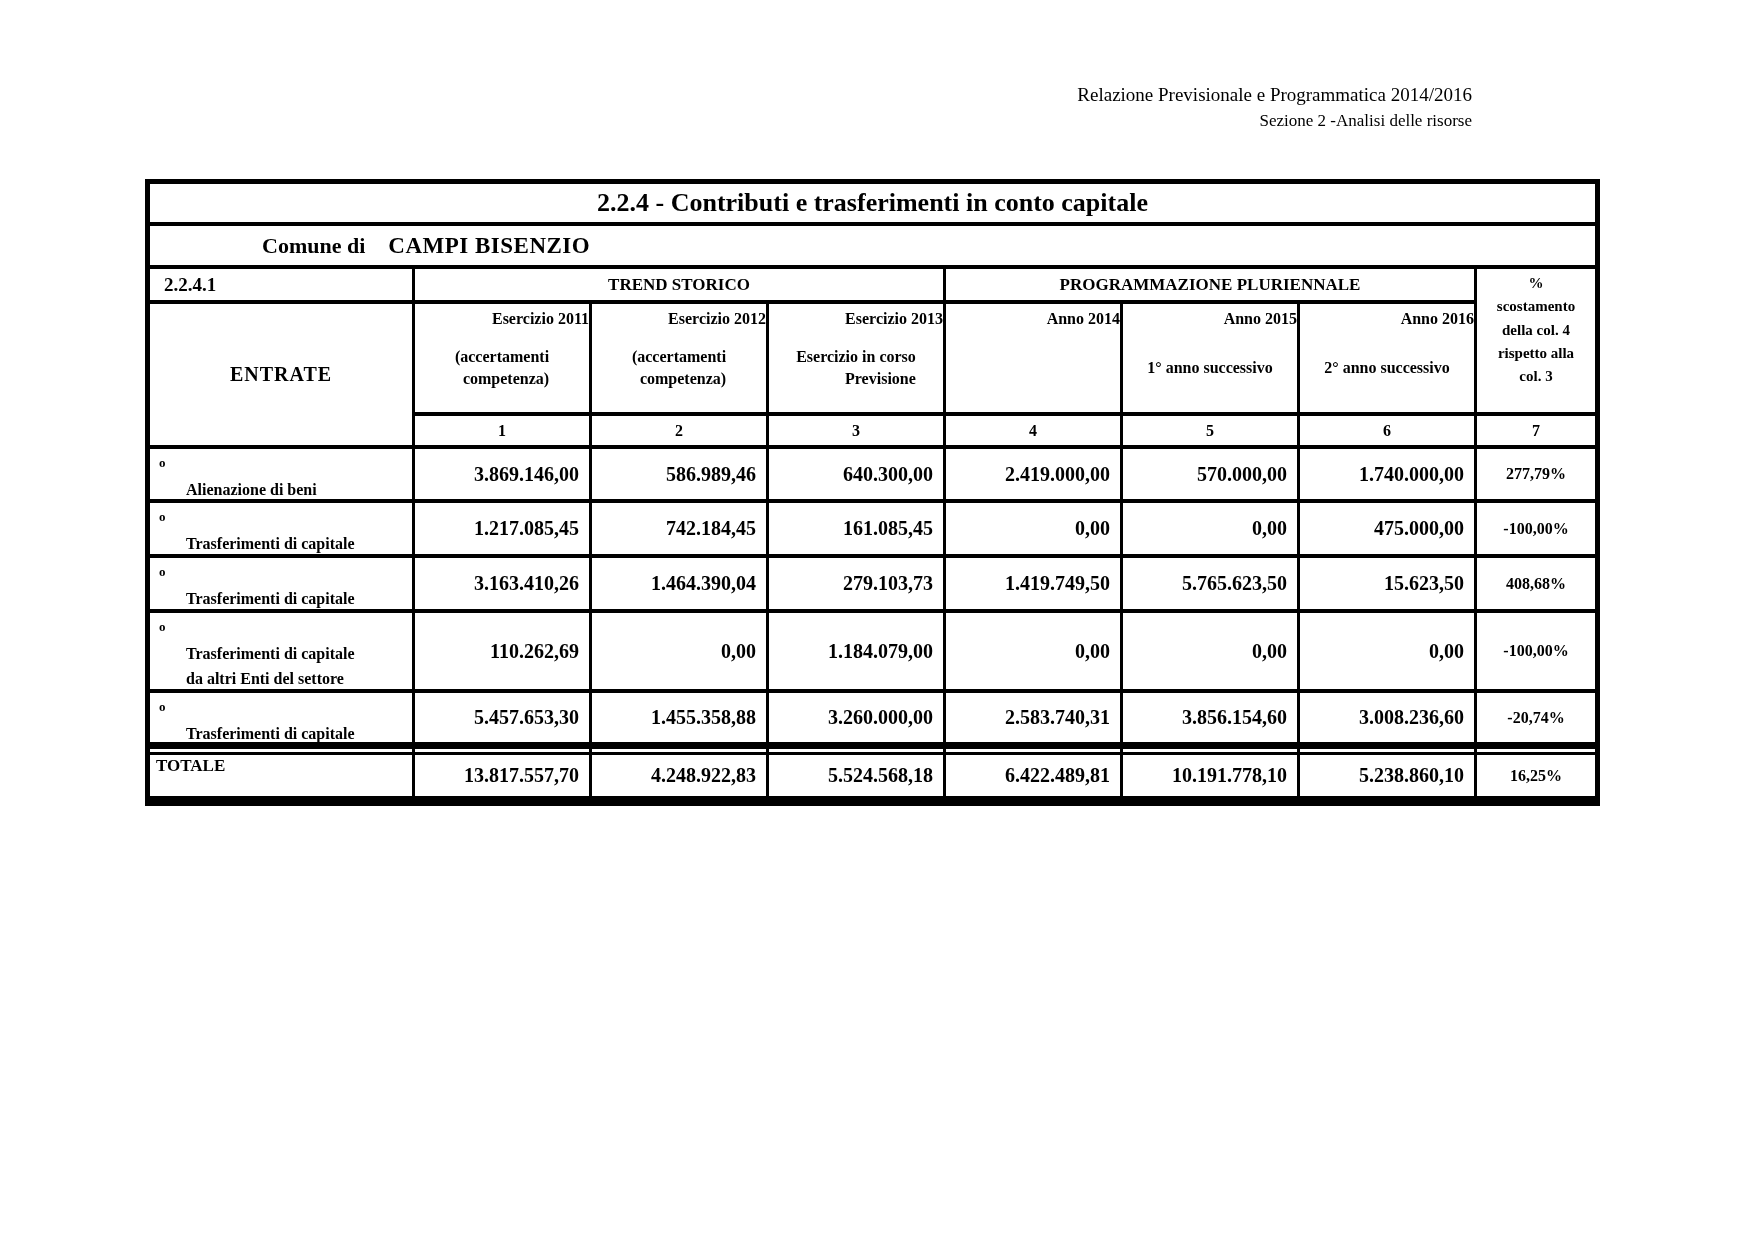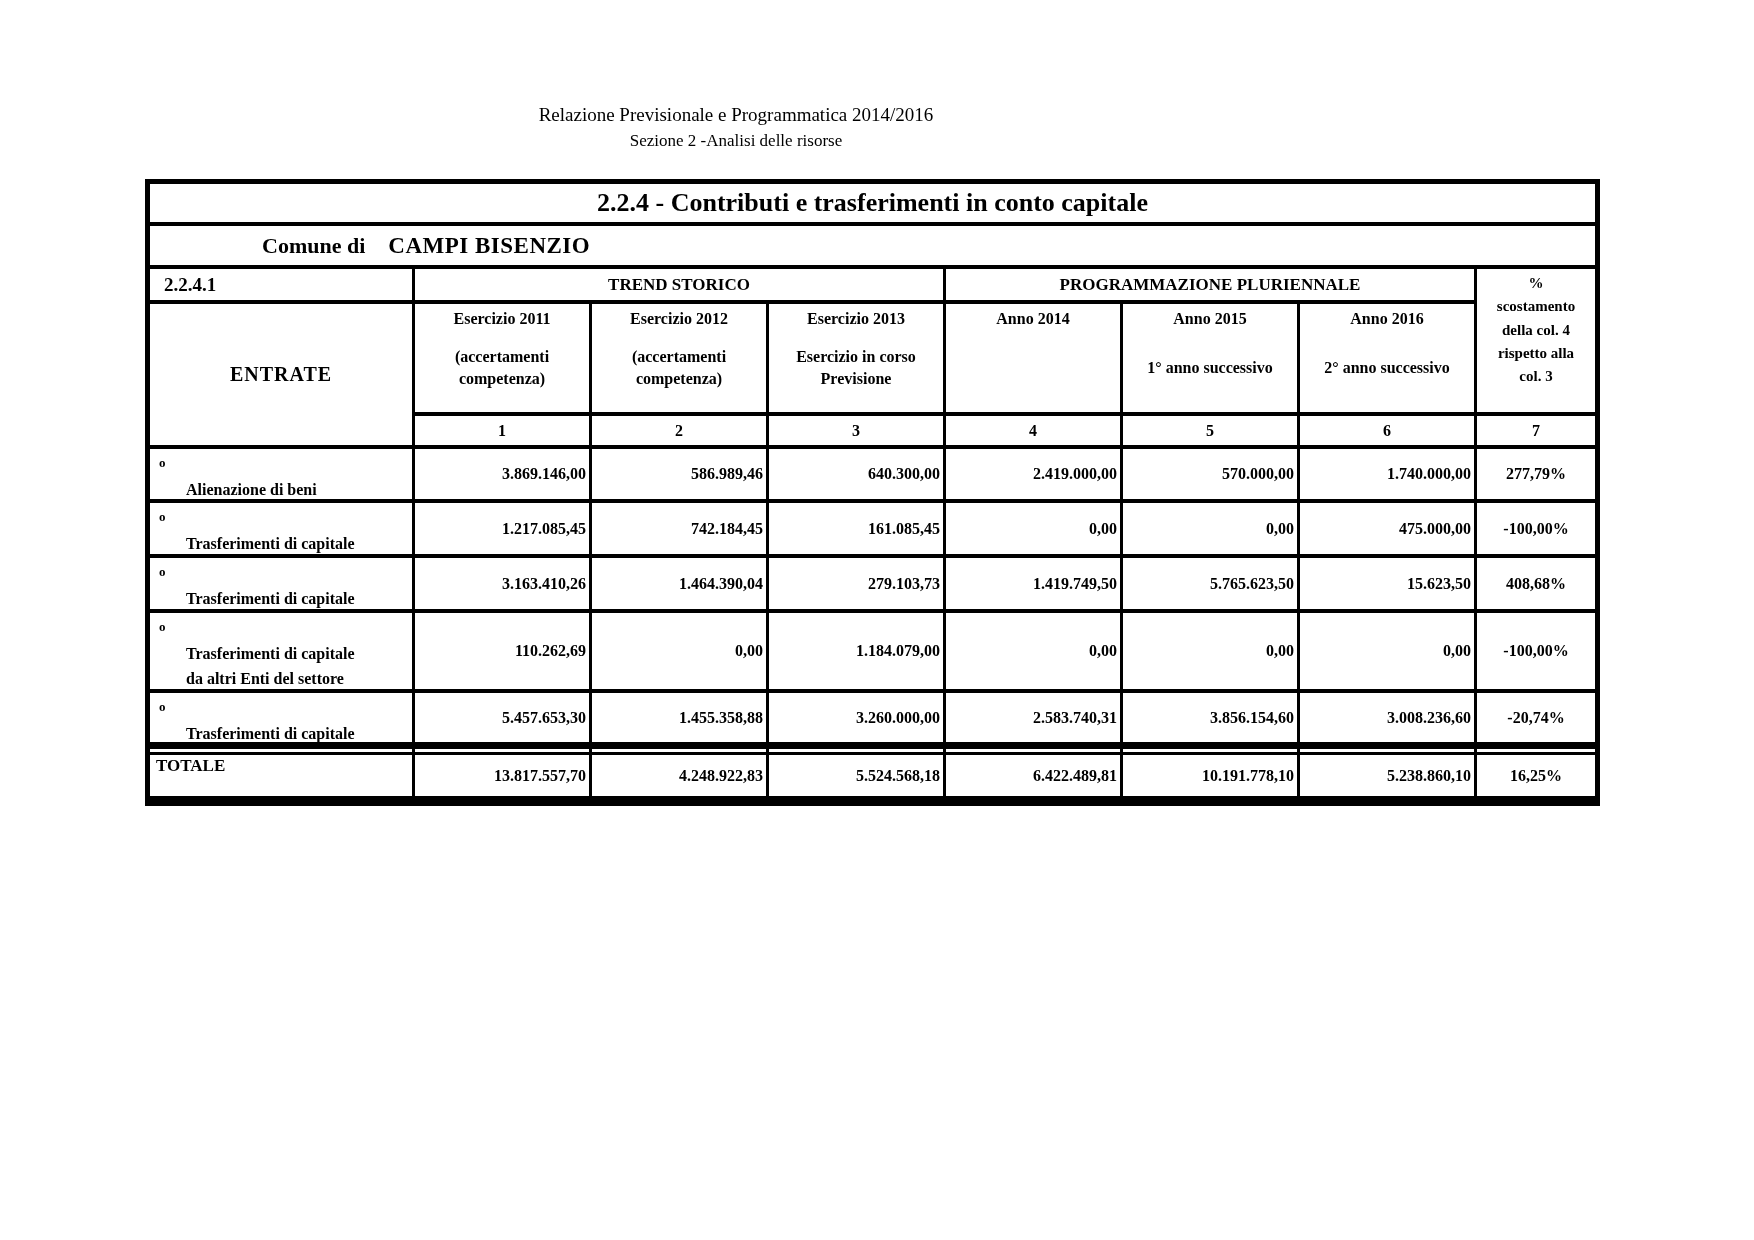--- a/index.html
+++ b/index.html
@@ -1,19 +1,19 @@
 <!DOCTYPE html>
 <html><head>
 <meta charset="utf-8">
 <style>
   html,body{margin:0;padding:0;background:#ffffff;}
   body{width:1754px;height:1240px;position:relative;overflow:hidden;
        font-family:"Liberation Serif","DejaVu Serif",serif;color:#000;}
 
-  .page-header{position:absolute;left:0;top:82px;width:1472px;text-align:center;margin-top:20px;}
+  .page-header{position:absolute;left:0;top:82px;width:1472px;text-align:right;}
   .page-header .l1{font-size:19px;line-height:1.4;}
   .page-header .l2{font-size:17px;line-height:1.4;}
 
   .fin-table{position:absolute;left:145px;top:179px;
     display:grid;
     grid-template-columns:262px repeat(6,174px) 118px;
     grid-template-rows:38px 39px 31px 108px 29px 50px 51px 51px 76px 49px 50px;
     column-gap:3px;row-gap:4px;
     background:#000;border:5px solid #000;border-bottom:10px double #000;}
   .fin-table > div{background:#fff;overflow:hidden;}
@@ -29,37 +29,37 @@
   .c-trend{grid-column:2/5;grid-row:3;display:flex;align-items:center;justify-content:center;
            font-size:17px;font-weight:bold;}
   .c-prog{grid-column:5/8;grid-row:3;display:flex;align-items:center;justify-content:center;
           font-size:17px;font-weight:bold;}
   .c-pcth{grid-column:8;grid-row:3/5;text-align:center;font-size:15px;font-weight:bold;
           line-height:1.55;padding-top:3px;white-space:pre-line;}
 
   .c-entrate{grid-column:1;grid-row:4/6;display:flex;align-items:center;justify-content:center;
              font-size:20px;font-weight:bold;letter-spacing:1px;}
 
-  .colhead{grid-row:4;display:flex;flex-direction:column;font-weight:bold;font-size:16px;text-align:center;}
+  .colhead{grid-row:4;display:flex;flex-direction:column;font-weight:bold;font-size:16px;text-align:right;}
   .colhead .h-l1{padding-top:6px;}
   .colhead .h-l2{flex:1;display:flex;align-items:center;justify-content:center;
                  white-space:pre-line;line-height:1.4;padding-bottom:4px;}
   .ch1{grid-column:2}.ch2{grid-column:3}.ch3{grid-column:4}
   .ch4{grid-column:5}.ch5{grid-column:6}.ch6{grid-column:7}
 
   .colnum{grid-row:5;display:flex;align-items:center;justify-content:center;
           font-size:16px;font-weight:bold;}
   .cn1{grid-column:2}.cn2{grid-column:3}.cn3{grid-column:4}.cn4{grid-column:5}
   .cn5{grid-column:6}.cn6{grid-column:7}.cn7{grid-column:8}
 
   .rowlabel{grid-column:1;position:relative;font-size:16px;font-weight:bold;
             line-height:1.6;padding:2px 4px 0 36px;white-space:pre-line;}
   .rowlabel .bullet{position:absolute;left:9px;top:4px;font-size:13px;font-weight:bold;}
   .num{display:flex;align-items:center;justify-content:flex-end;
-       padding-right:3px;font-size:16px;font-weight:bold;}
+       padding-right:10px;font-size:20px;font-weight:bold;}
   .pct{display:flex;align-items:center;justify-content:center;
        font-size:16px;font-weight:bold;}
 
   .rr6{grid-row:6}.rr7{grid-row:7}.rr8{grid-row:8}.rr9{grid-row:9}.rr10{grid-row:10}
   .vc2{grid-column:2}.vc3{grid-column:3}.vc4{grid-column:4}.vc5{grid-column:5}
   .vc6{grid-column:6}.vc7{grid-column:7}.vc8{grid-column:8}
 
   .total-cell{grid-row:11;border-top:9px double #000;}
   .total-label{grid-column:1;font-size:17px;font-weight:bold;padding:1px 0 16px 6px;}
 </style>

